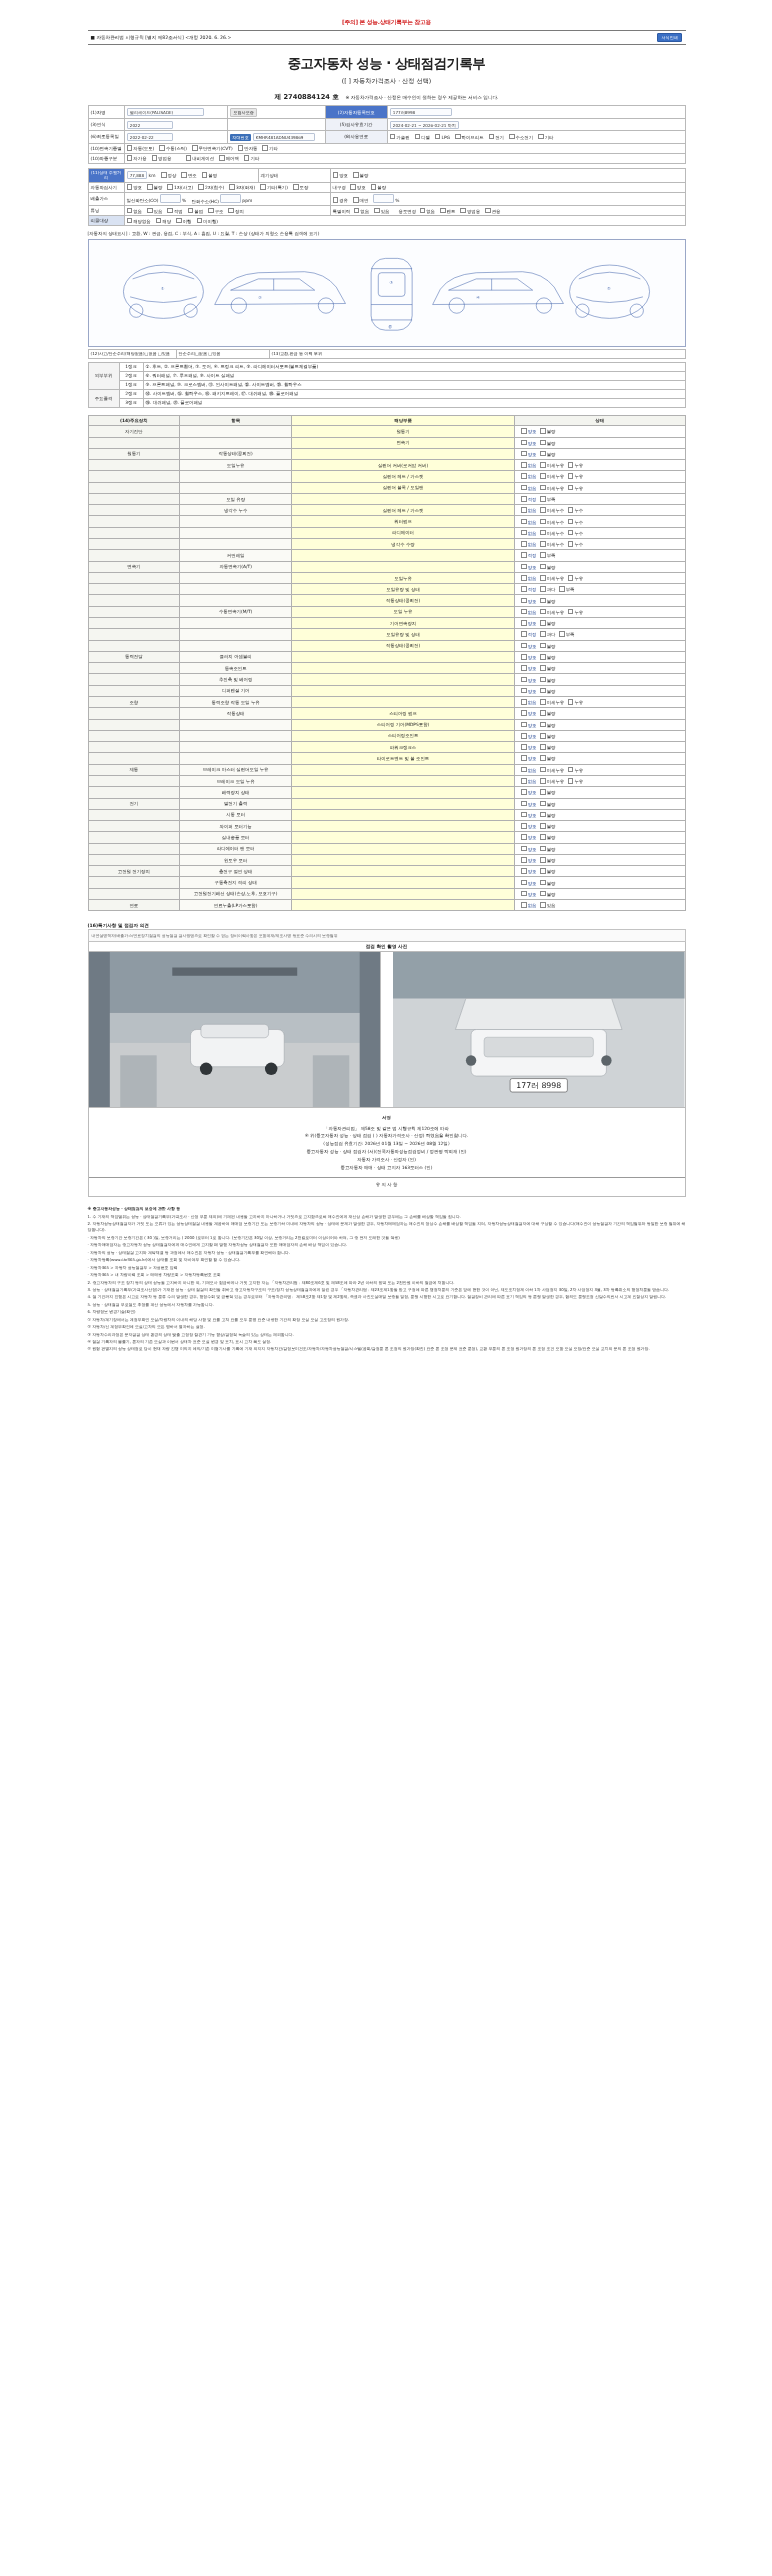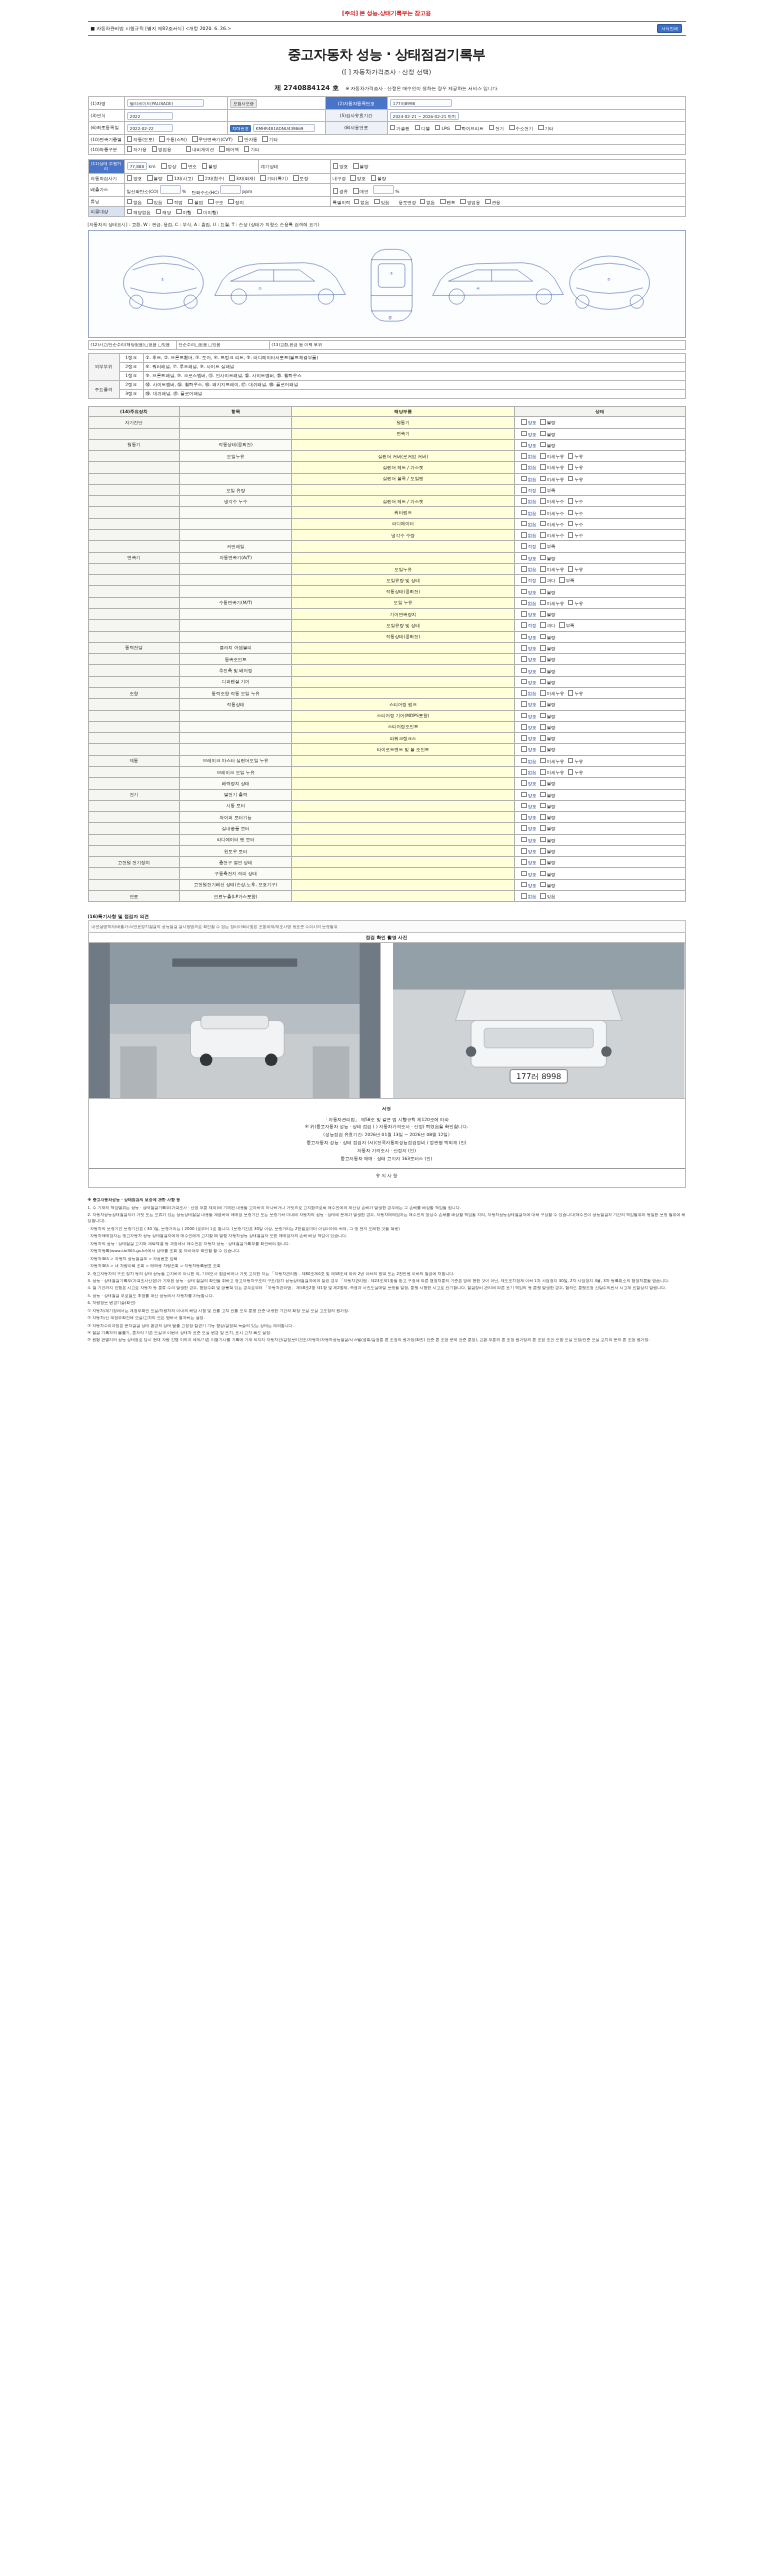--- a/index.html
+++ b/index.html
@@ -5,21 +5,21 @@
   * { box-sizing: border-box; }
   body {
     margin: 0;
     padding: 0;
     background: #ffffff;
     font-family: "DejaVu Sans", "Liberation Sans", sans-serif;
     font-size: 4.6px;
     color: #222;
     width: 773px;
   }
-  .page { width: 773px; margin: 3px auto; padding: 0 0 10.3px 0; }
+  .page { width: 773px; margin: 12px auto; padding: 0 0 10.3px 0; }
   .inner { width: 598px; margin: 0 auto; }
 
   
   .notice-top {
     text-align: center;
     color: #d11a1a;
     font-size: 5.7px;
     font-weight: bold;
     padding: 7.2px 0 3.1px 0;
     letter-spacing: -0.2px;

